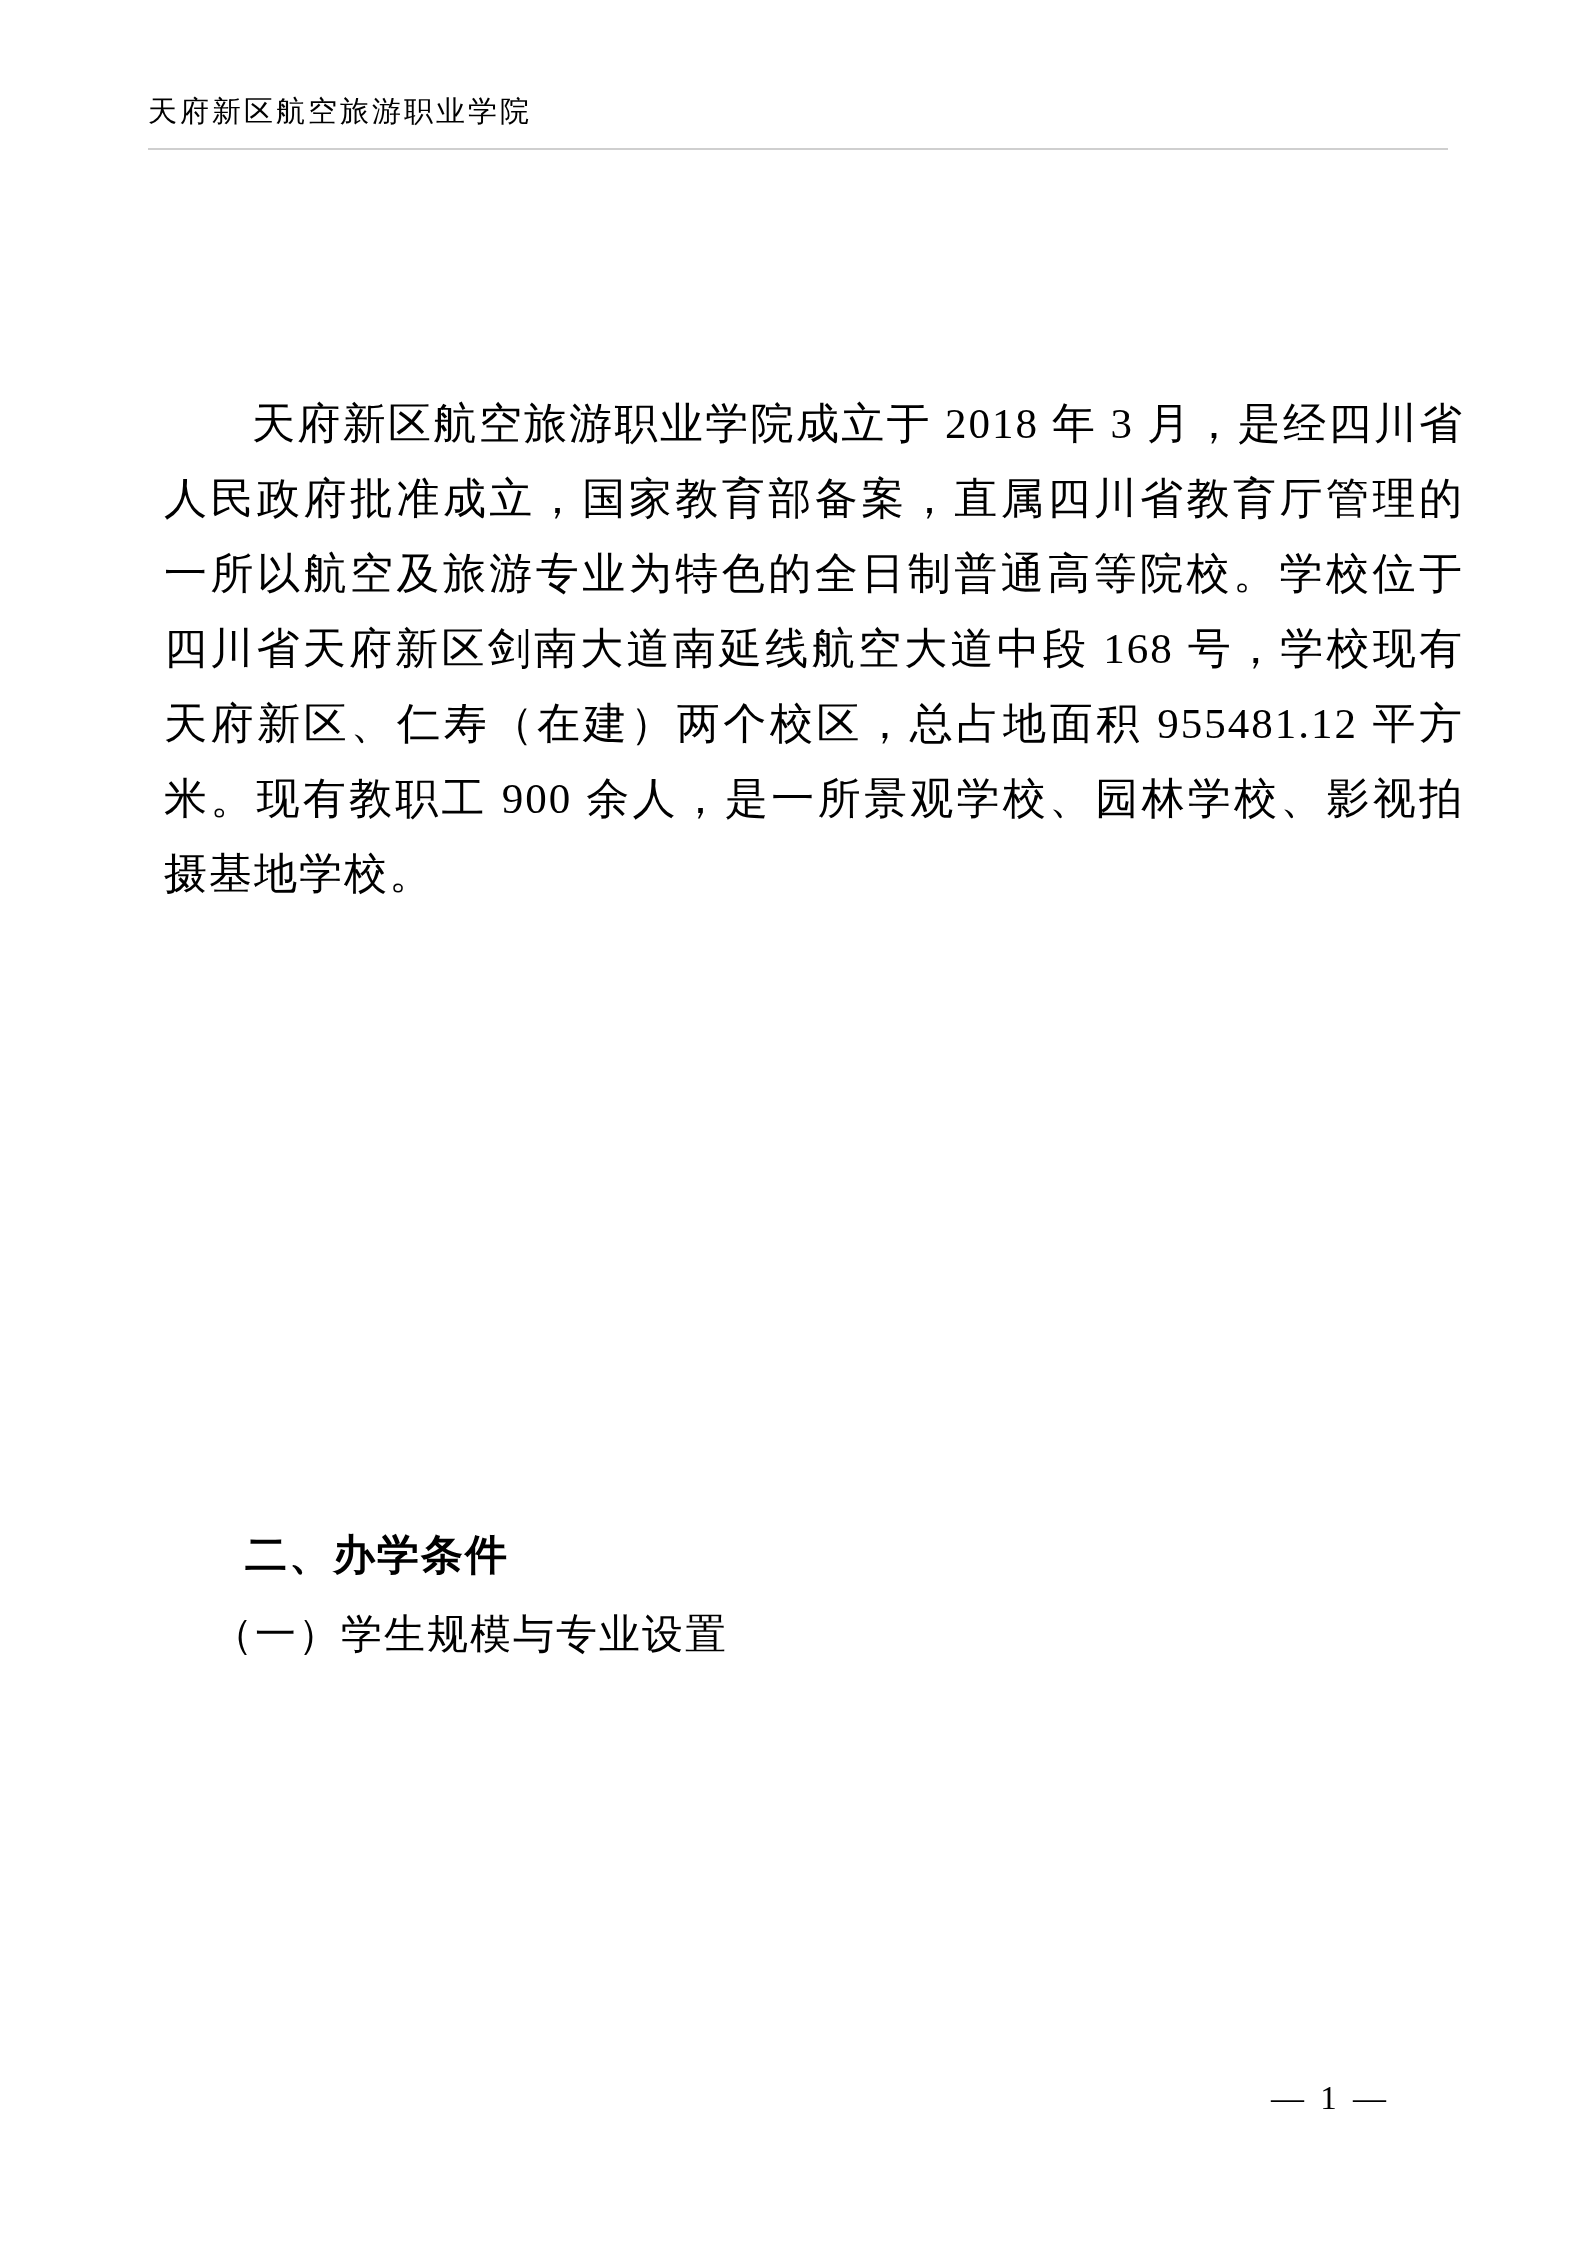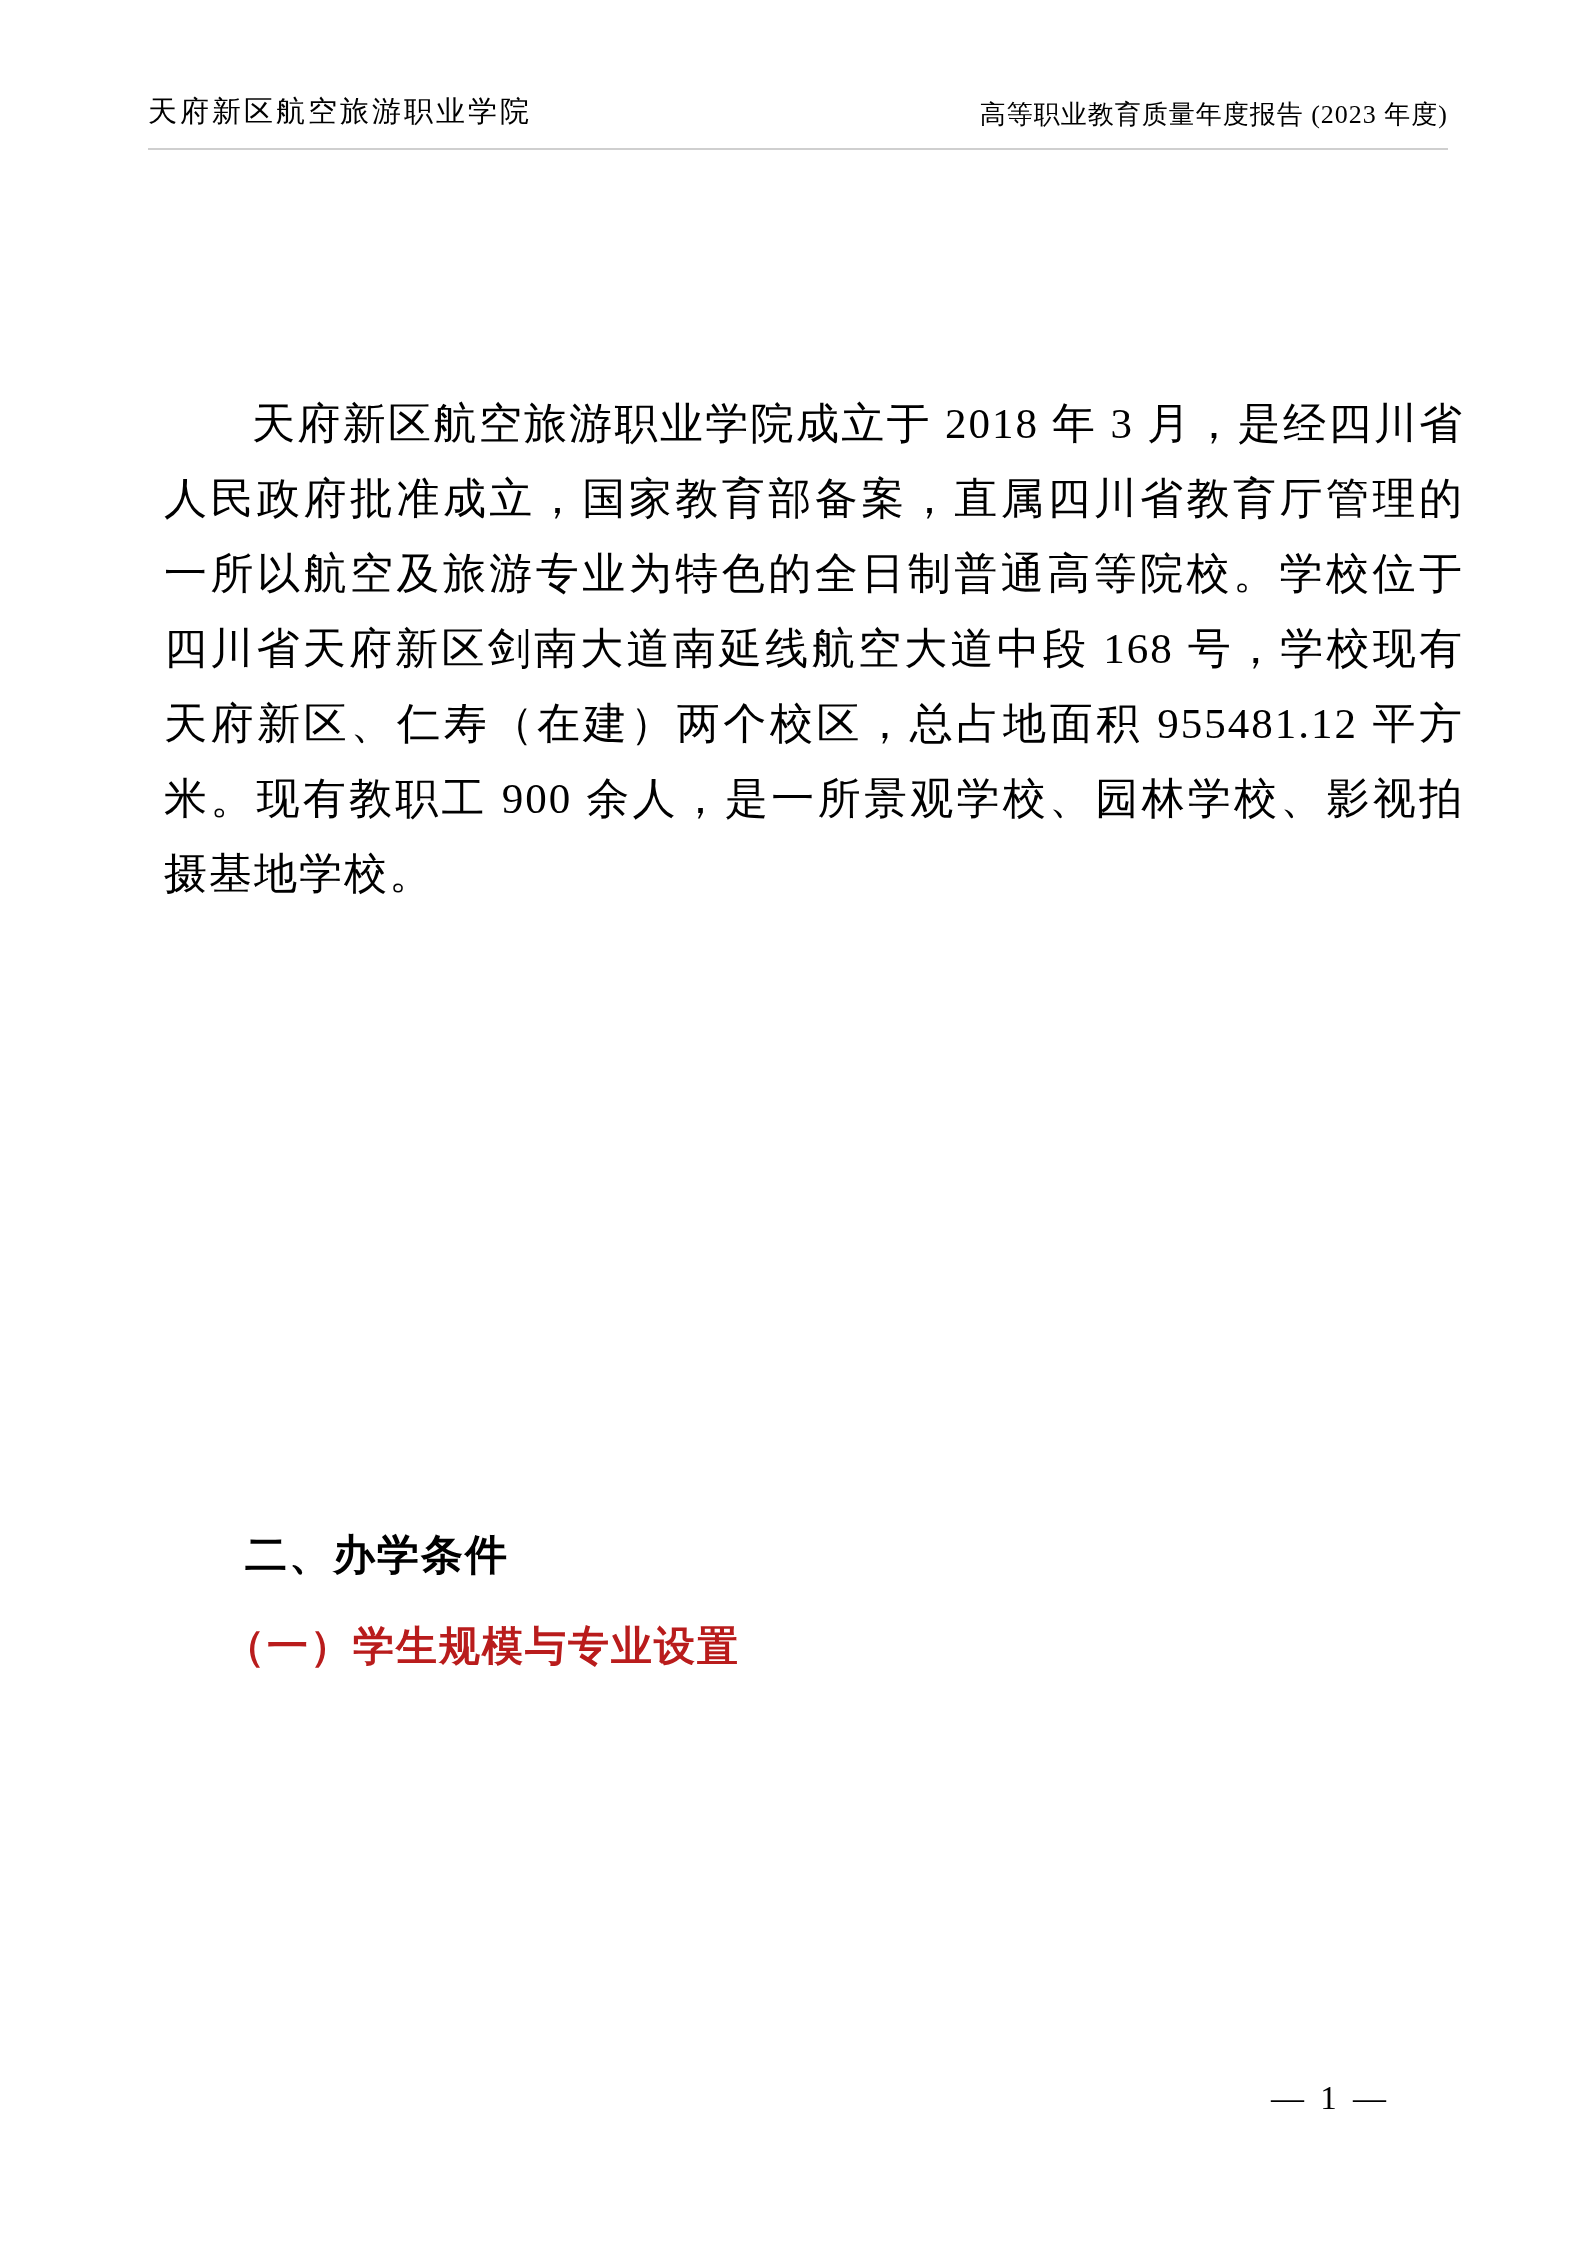--- a/index.html
+++ b/index.html
@@ -48,26 +48,26 @@
     font-size: 42px;
     letter-spacing: 2px;
     color: #000;
   }
   .h1-1 { top: 297px; }
   .h1-2 { top: 1527px; }
   .h2 {
     position: absolute;
     left: 212px;
     top: 1607px;
-    margin: 12px;
+    margin: 0;
     font-family: "Liberation Serif", serif;
-    font-weight: bold;
+    font-weight: normal;
     font-size: 41px;
     letter-spacing: 2px;
-    color: #b91c1c;
+    color: #000000;
   }
   
   .body-p {
     position: absolute;
     left: 148px;
     width: 1300px;
     margin: 16px;
     font-size: 43px;
     line-height: 75px;
     letter-spacing: 2px;
@@ -88,21 +88,20 @@
     font-family: "Liberation Serif", serif;
   }
 </style>
 </head>
 <body>
 
 <div class="page">
 
   <div class="header">
     <span class="header-left">天府新区航空旅游职业学院</span>
-    <span class="header-right">高等职业教育质量年度报告 (2023 年度)</span>
   </div>
 
 
   <p class="body-p p1">天府新区航空旅游职业学院成立于 2018 年 3 月，是经四川省人民政府批准成立，国家教育部备案，直属四川省教育厅管理的一所以航空及旅游专业为特色的全日制普通高等院校。学校位于四川省天府新区剑南大道南延线航空大道中段 168 号，学校现有天府新区、仁寿（在建）两个校区，总占地面积 955481.12 平方米。现有教职工 900 余人，是一所景观学校、园林学校、影视拍摄基地学校。</p>
 
 
   <h1 class="h1 h1-2">二、办学条件</h1>
 
   <h2 class="h2">（一）学生规模与专业设置</h2>
 

